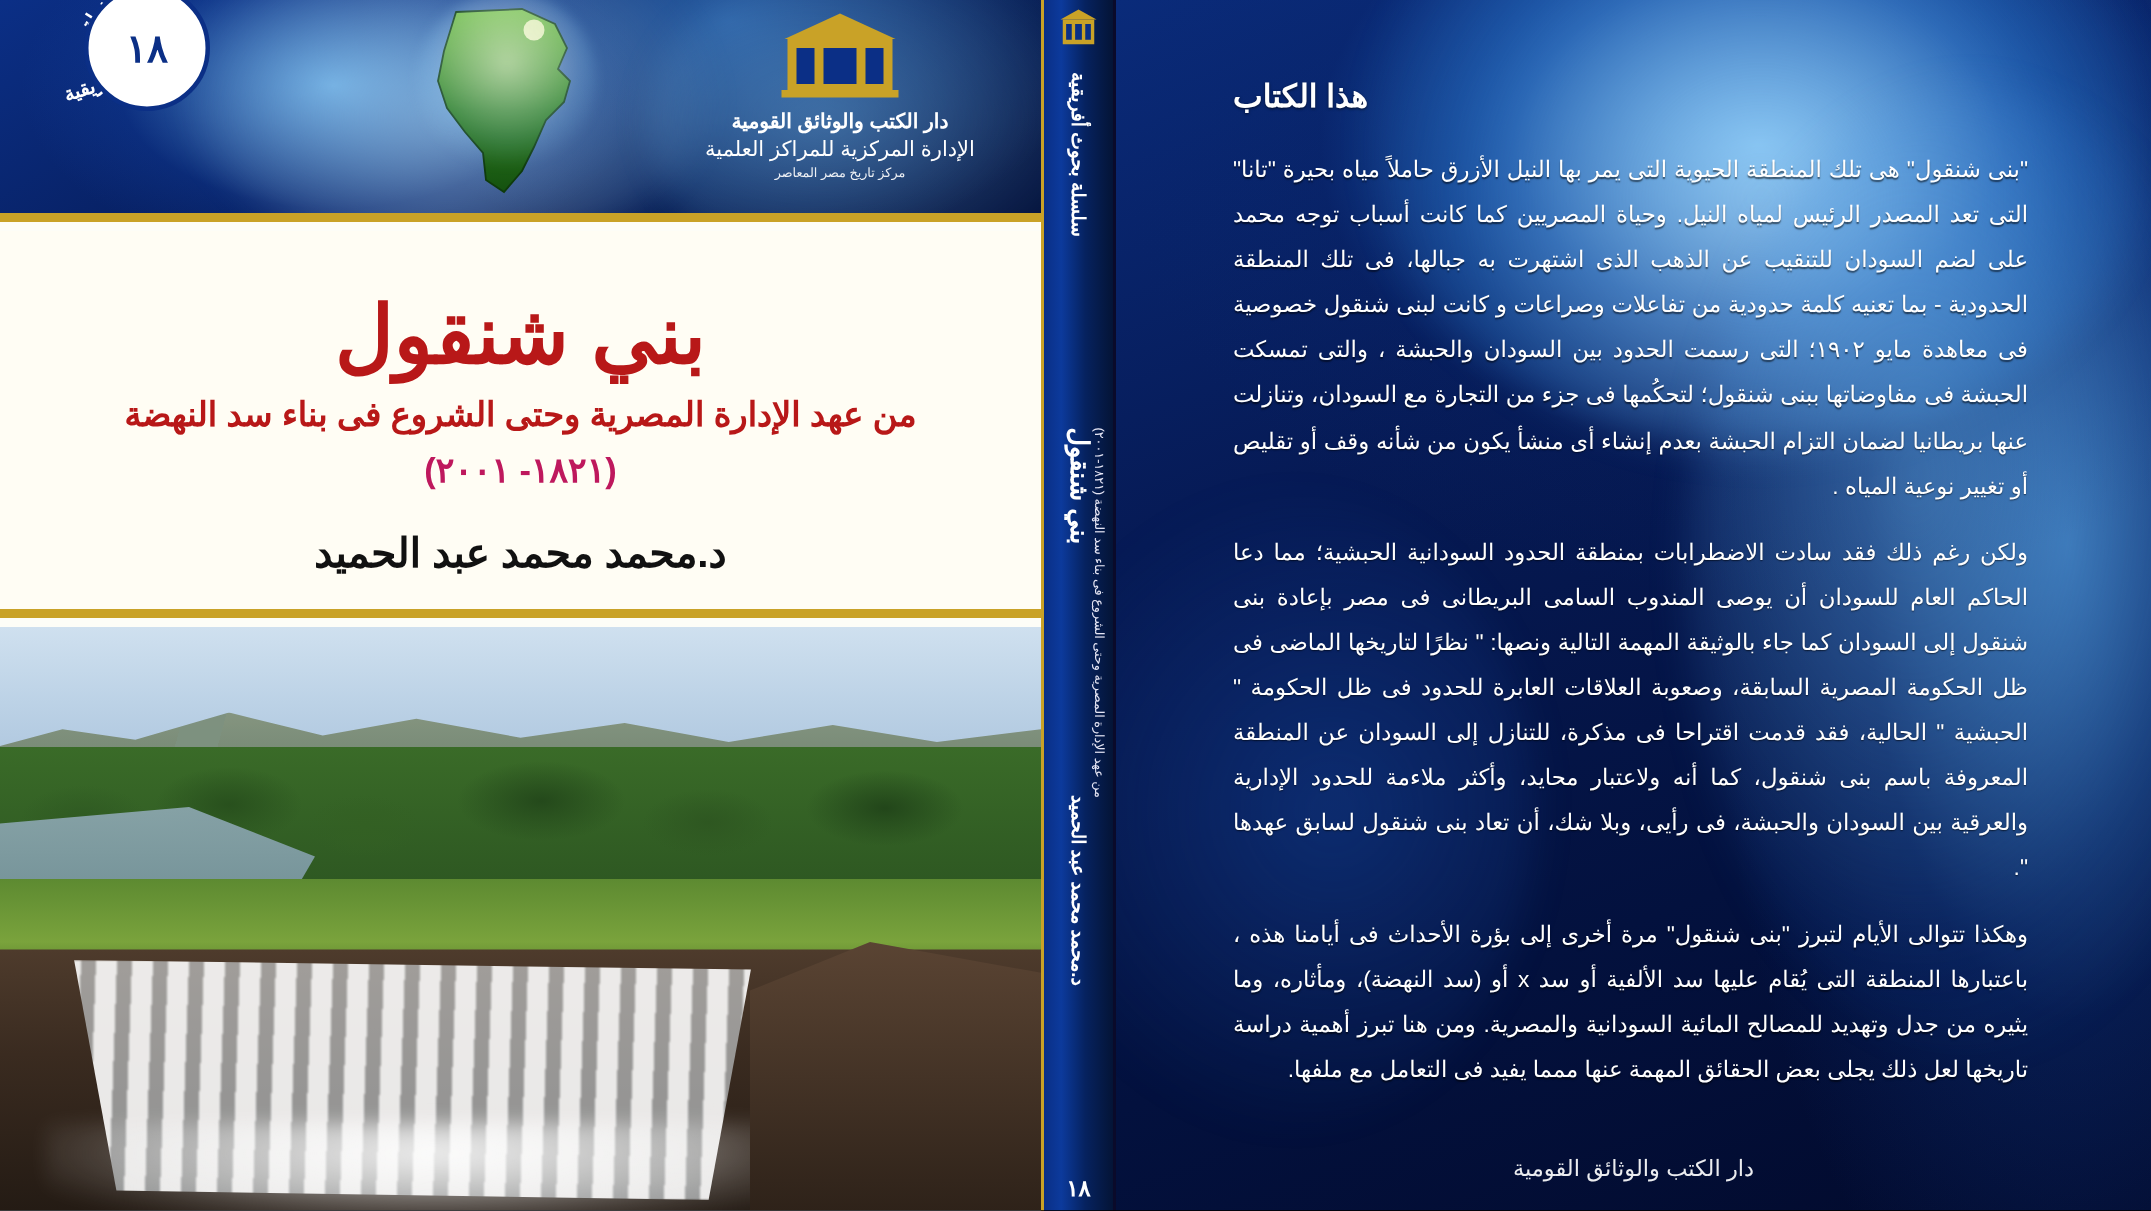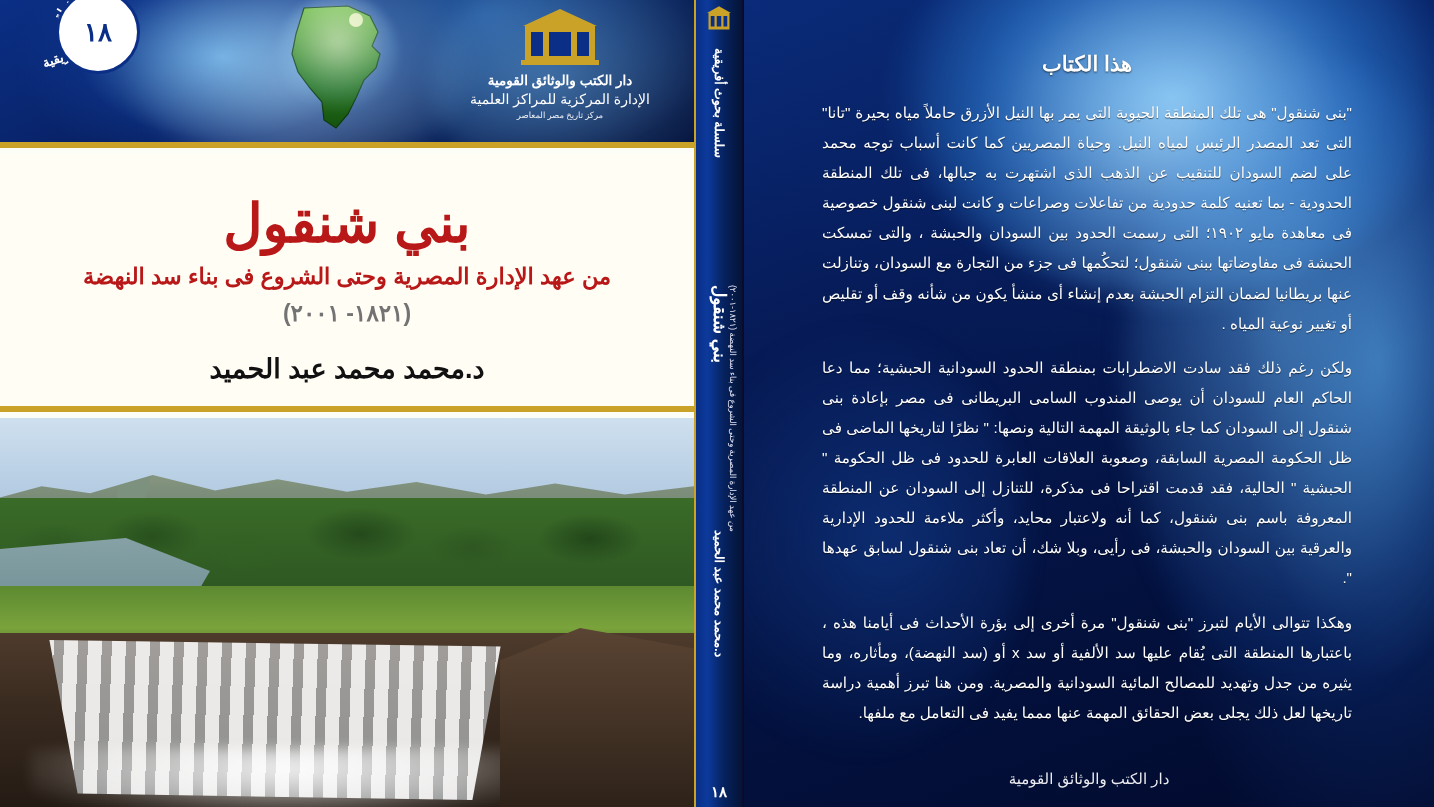--- a/index.html
+++ b/index.html
@@ -40,21 +40,21 @@
   .sw3 { left: -60px; top: 330px; width: 340px; height: 420px;
          background: radial-gradient(ellipse at 60% 50%, rgba(30,90,190,0.35), rgba(0,0,0,0) 75%); }
 
   .back-inner {
     position: absolute;
     left: 78px; top: 52px;
     width: 530px;
     color: #ffffff;
   }
   .back-heading {
-    text-align: center;
+    text-align: left;
     font-weight: bold;
     font-size: 21px;
     letter-spacing: 0;
     margin: 0 0 22px 0;
     text-shadow: 0 1px 2px rgba(0,0,0,0.6);
   }
   .back-par {
     font-size: 15.2px;
     line-height: 1.98;
     text-align: justify;
@@ -168,42 +168,42 @@
 
   
   .pub-logo {
     position: absolute; left: 455px; top: 6px;
     width: 210px; height: 130px;
     color: #ffffff; text-align: center;
   }
   .pub-logo .glyph { margin: 0 auto; display: block; }
   .pub-name { font-size: 13.5px; font-weight: bold; margin-top: 4px; letter-spacing: 0; }
   .pub-line2 { font-size: 14px; margin-top: 3px; }
-  .pub-line3 { font-size: 8.5px; margin-top: 3px; opacity: .92; font-family: Liberation Serif, serif; }
+  .pub-line3 { font-size: 8.5px; margin-top: 3px; opacity: .92; }
 
   
   .title-block {
     position: absolute; left: 0; top: 154px;
     width: 694px; height: 258px;
     background: #fffdf4;
     text-align: center;
     border-bottom: 6px solid #c9a227;
   }
   .book-title {
     margin: 38px 0 0 0;
     font-size: 54px; font-weight: bold; color: #b81818;
     letter-spacing: 2px;
   }
   .book-subtitle {
     margin: 8px 0 0 0;
     font-size: 22.5px; font-weight: bold; color: #b81818;
   }
   .book-dates {
     margin: 10px 0 0 0;
-    font-size: 23px; font-weight: bold; color: #737373;
+    font-size: 23px; font-weight: bold; color: #be185d;
   }
   .book-author {
     margin: 26px 0 0 0;
     font-size: 27px; font-weight: bold; color: #111;
   }
 
   
   .photo {
     position: absolute; left: 0; top: 418px;
     width: 694px; height: 389px;

